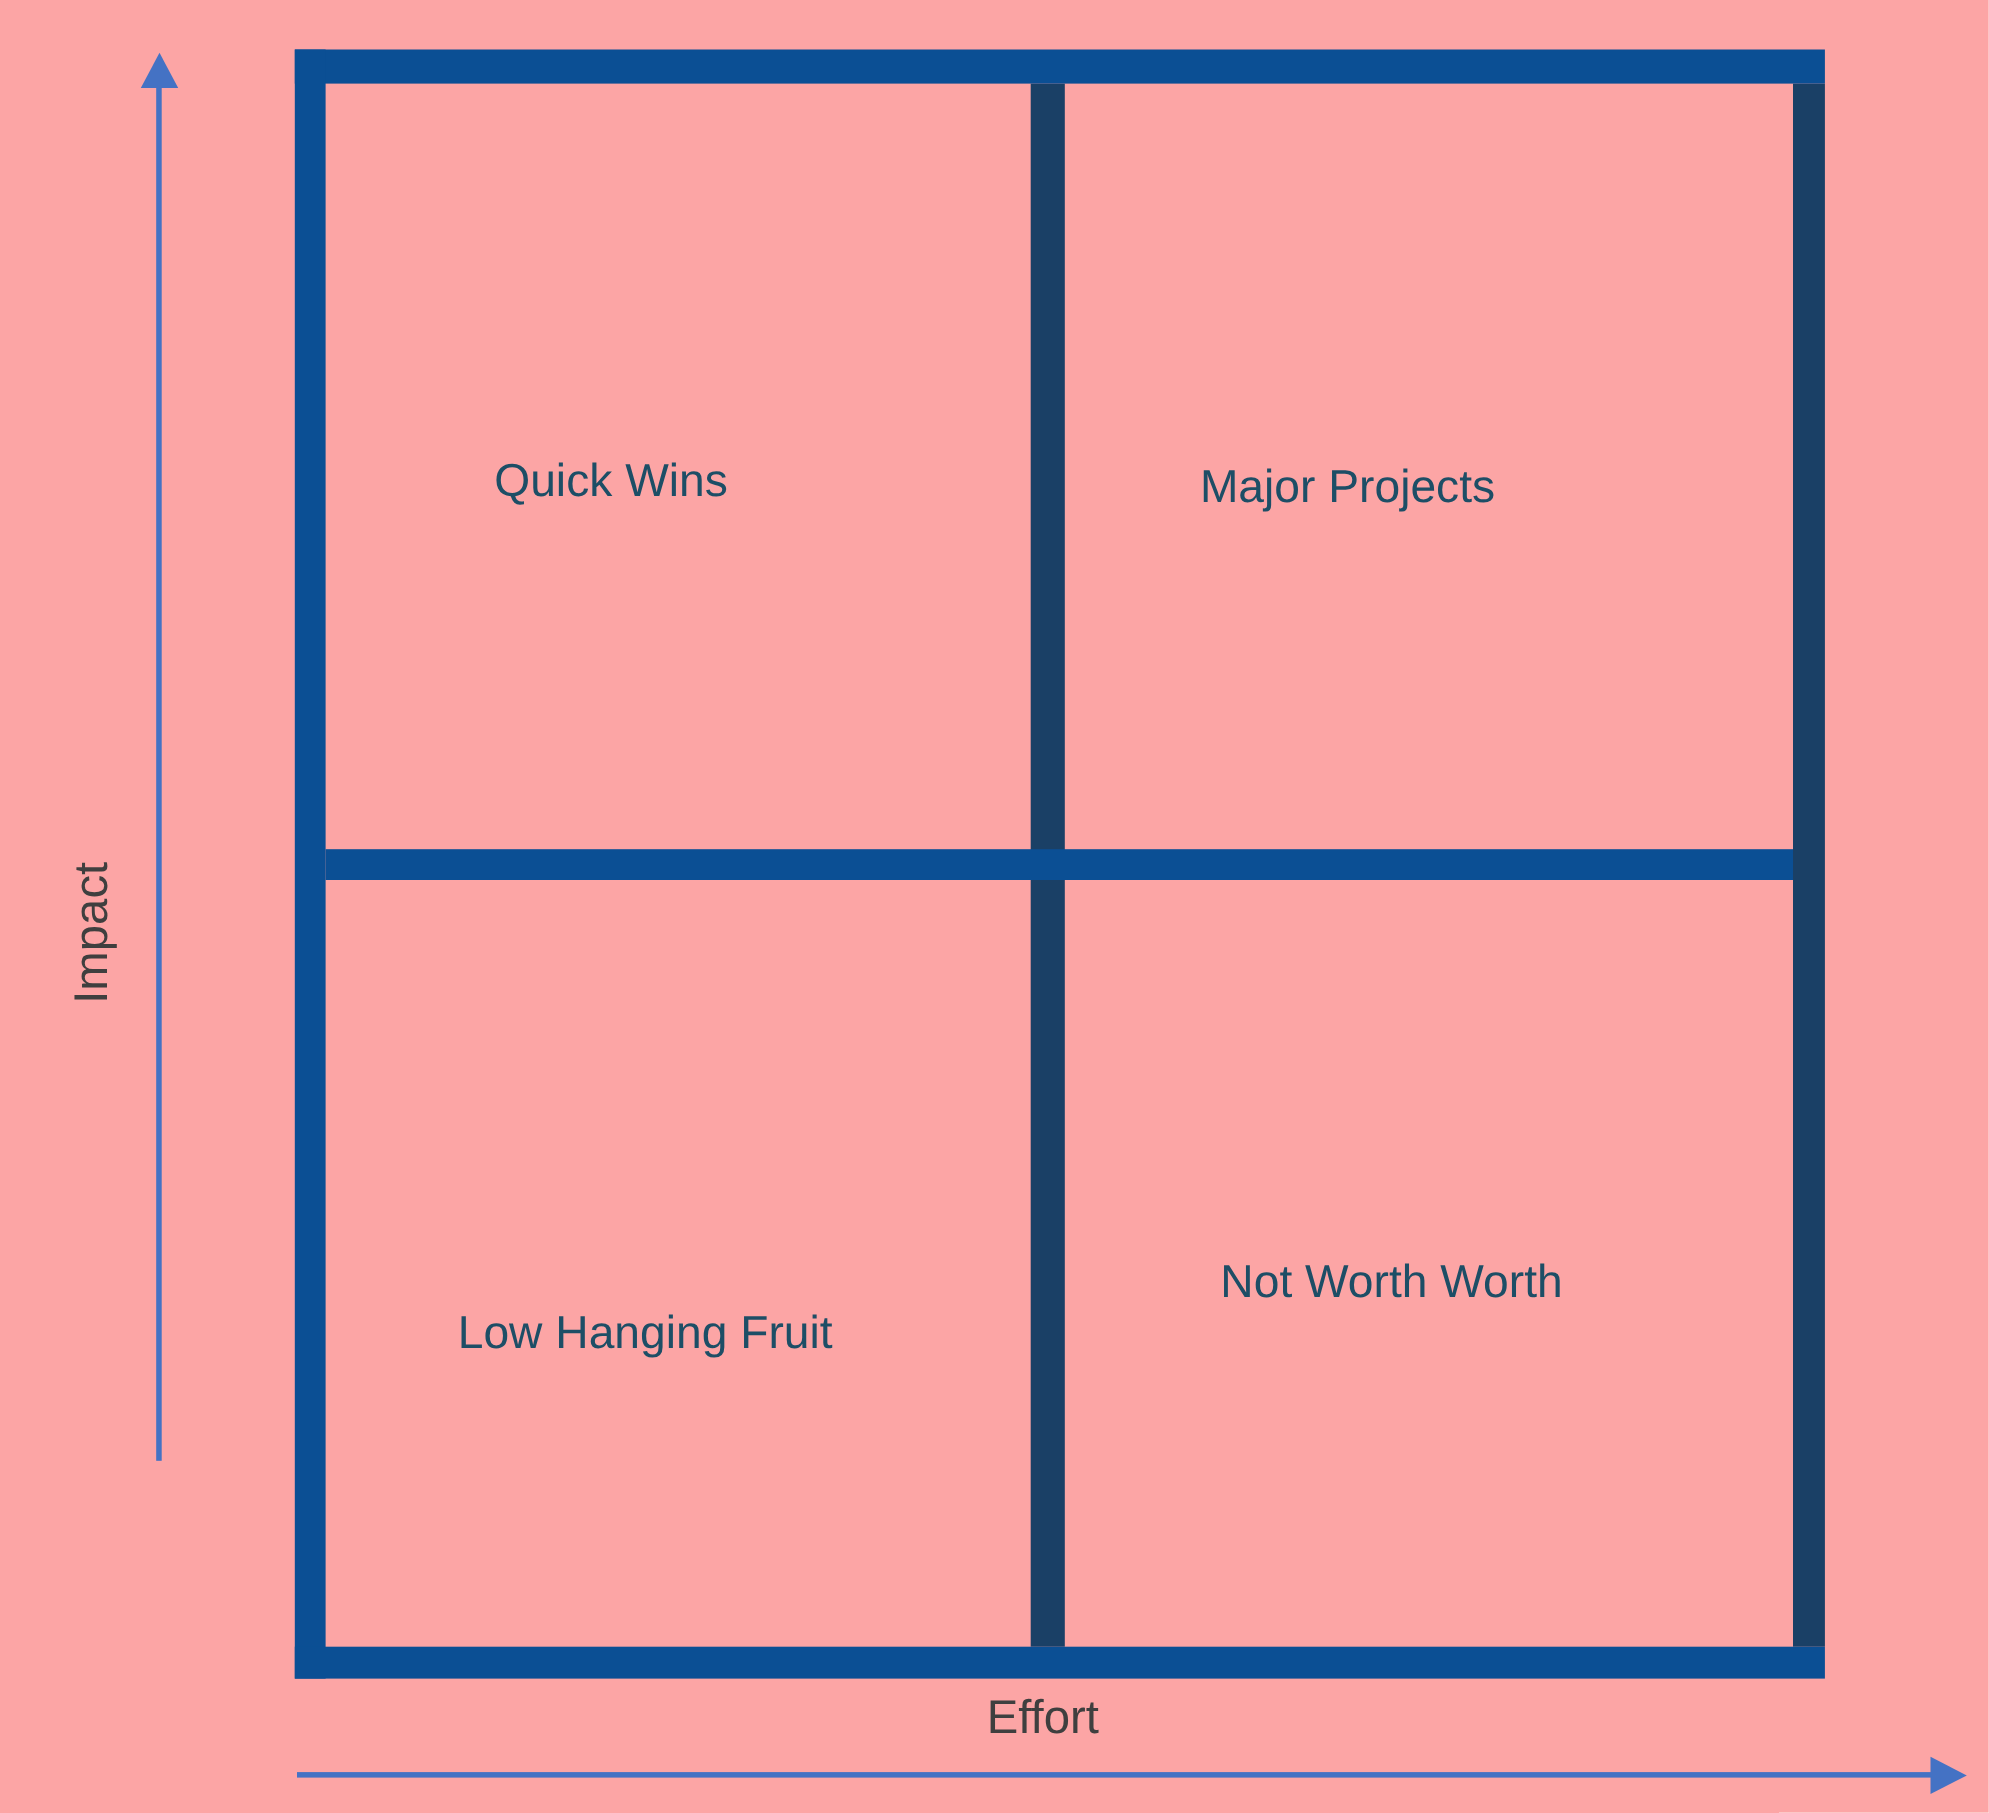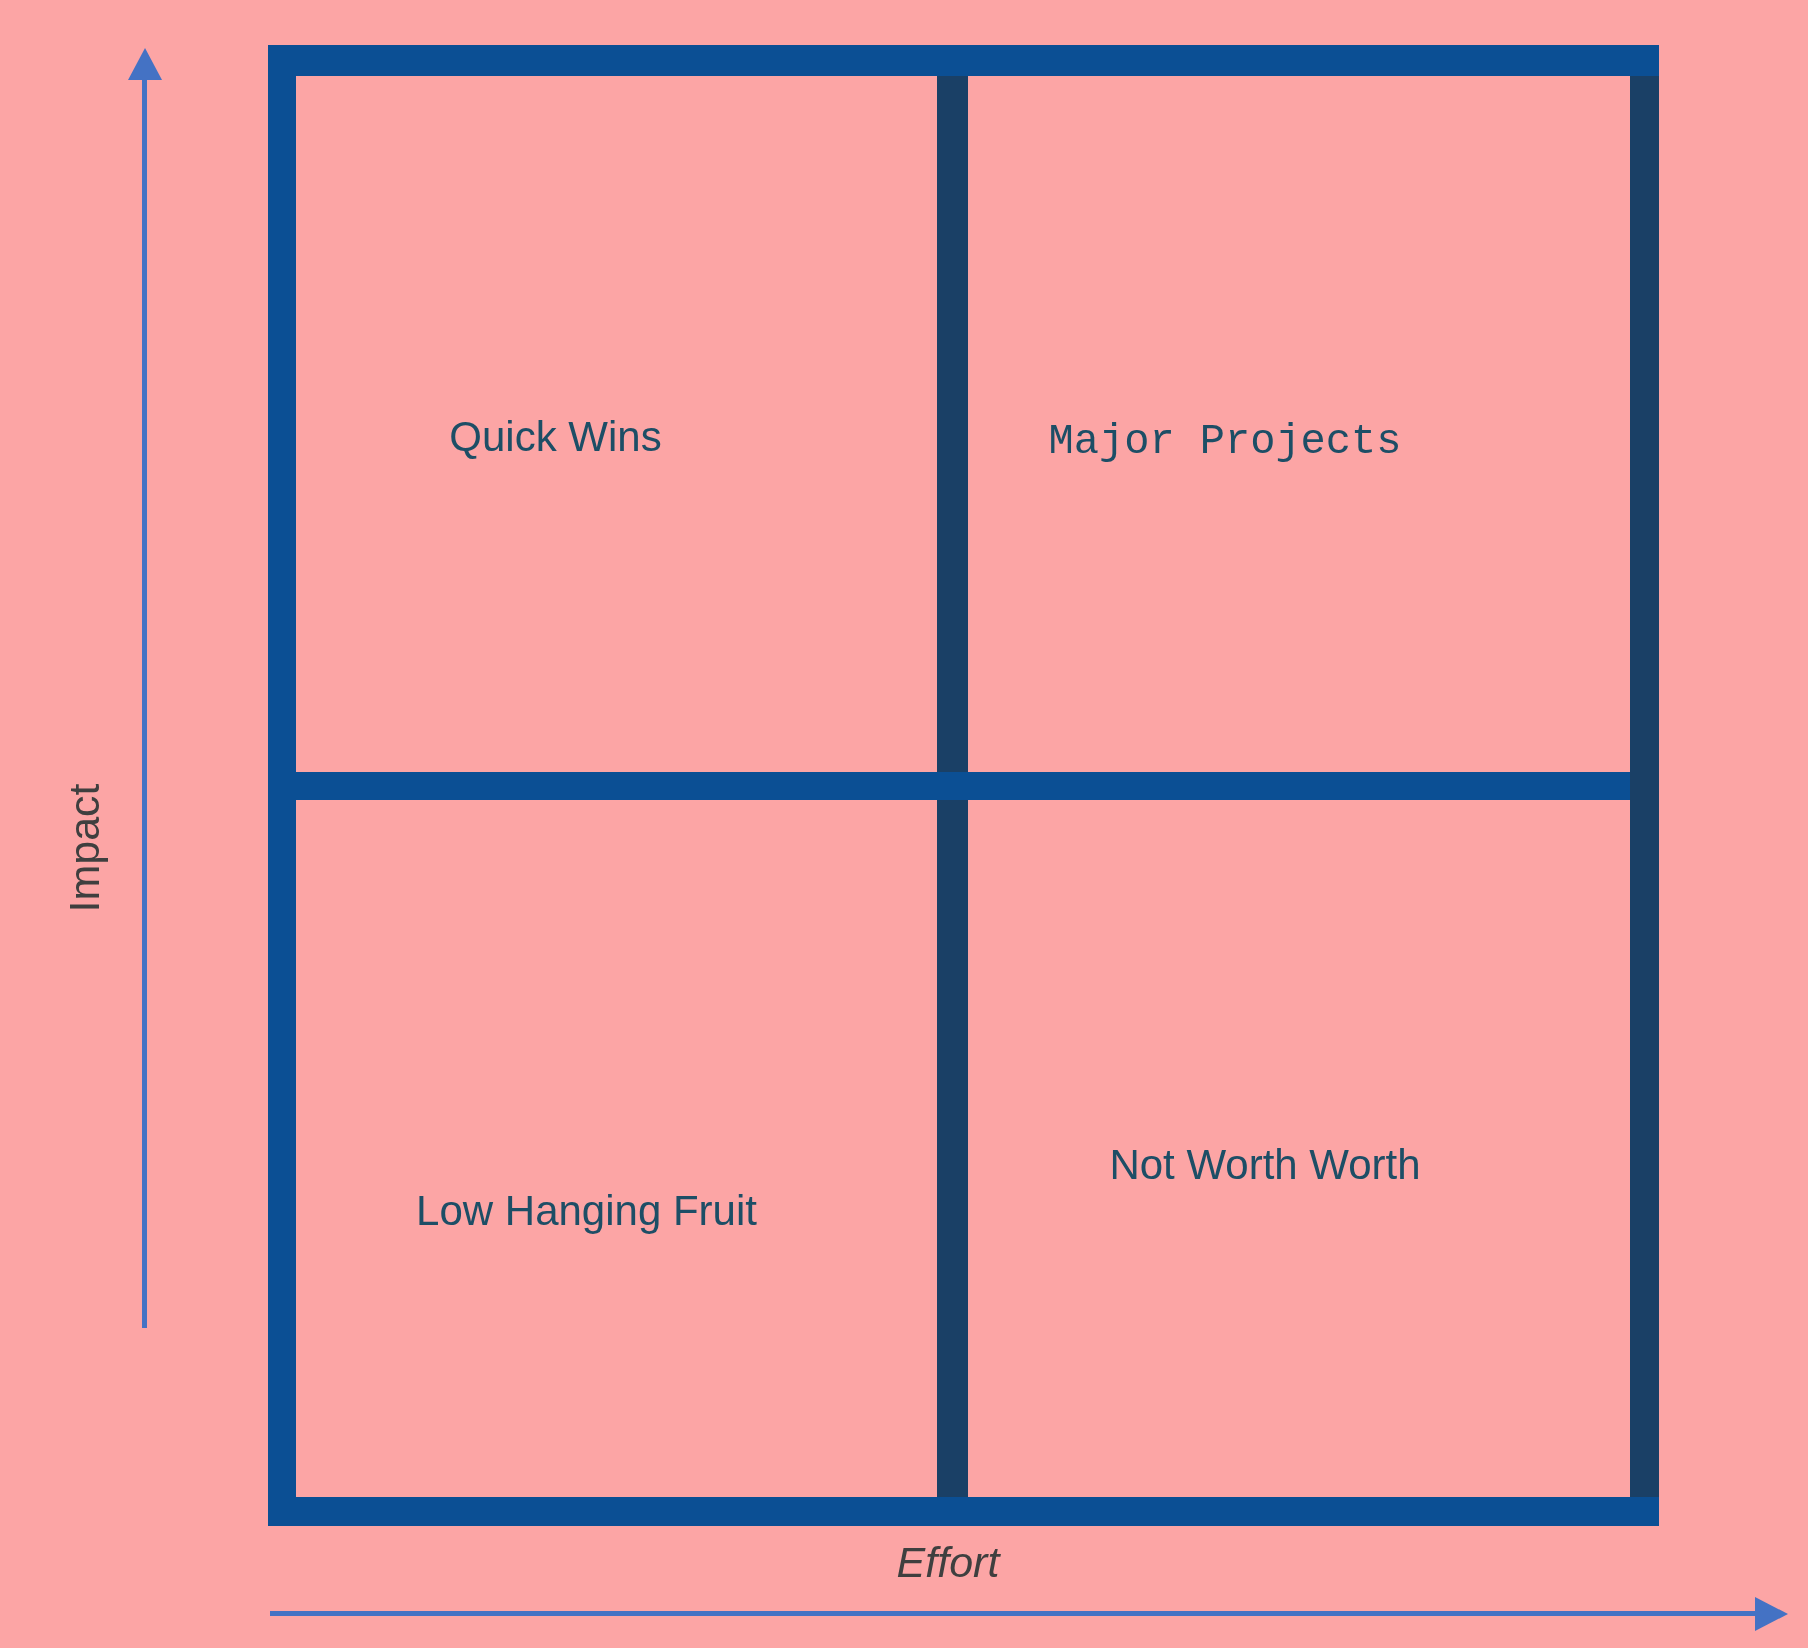--- a/index.html
+++ b/index.html
@@ -40,21 +40,21 @@
   .quad-tr { left: 968px; top: 76px;  width: 662px; height: 696px; }
   .quad-bl { left: 296px; top: 800px; width: 641px; height: 697px; margin-top: 46px; }
   .quad-br { left: 968px; top: 800px; width: 662px; height: 697px; }
 
   .quad-label {
     font-size: 42px;
     color: #1D4E66;
     white-space: nowrap;
   }
   .quad-tl .quad-label { transform: translate(-61px, 13px); }
-  .quad-tr .quad-label { transform: translate(-74px, 18px); font-family: Liberation Mono, monospace; }
+  .quad-tr .quad-label { transform: translate(-74px, 18px); }
   .quad-bl .quad-label { transform: translate(-30px, 16px); }
   .quad-br .quad-label { transform: translate(-34px, 16px); }
 
   
   .axis-line { position: absolute; background: #4472C4; }
   .y-axis-line { left: 142px; top: 78px;   width: 5px;    height: 1250px; }
   .x-axis-line { left: 270px; top: 1611px; width: 1487px; height: 5px; }
 
   .y-axis-arrowhead {
     position: absolute;
@@ -80,21 +80,20 @@
     color: #3F3F3F;
     white-space: nowrap;
   }
   .y-axis-label {
     left: 84px; top: 848px;
     transform: translate(-50%, -50%) rotate(-90deg);
   }
   .x-axis-label {
     left: 948px; top: 1562px;
     transform: translate(-50%, -50%);
-    font-style: italic;
   }
 </style>
 </head>
 <body>
 
 <div class="canvas">
 
   <div class="quad quad-tl">
     <span class="quad-label">Quick Wins</span>
   </div>

